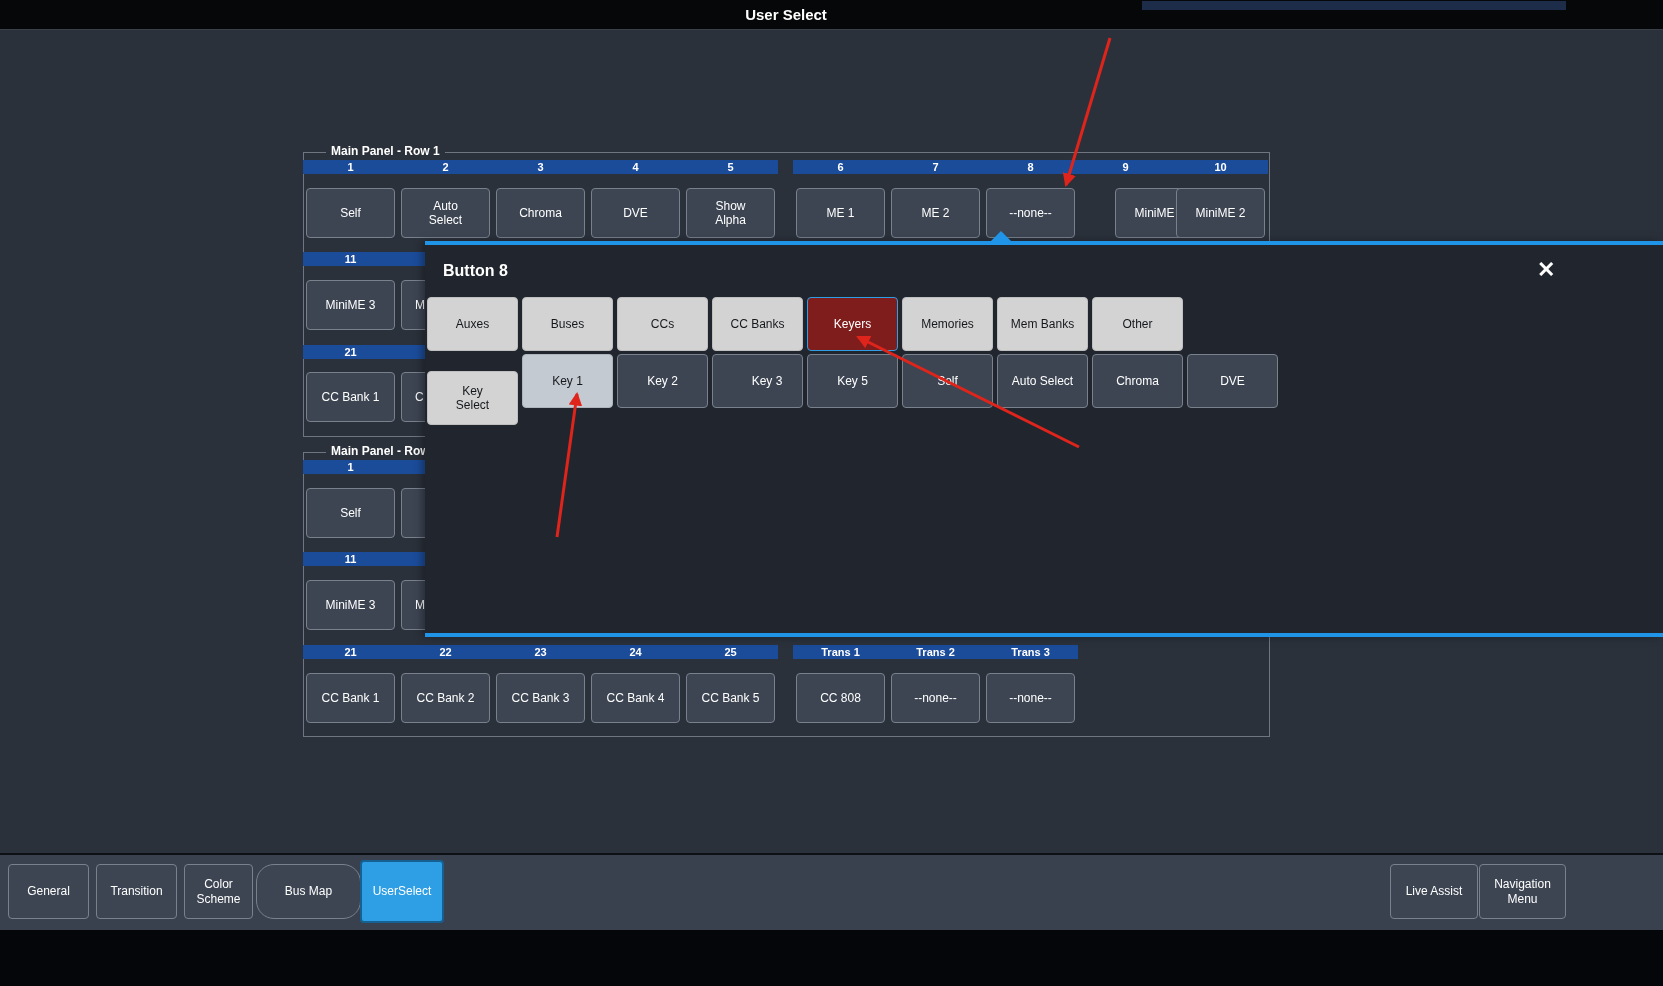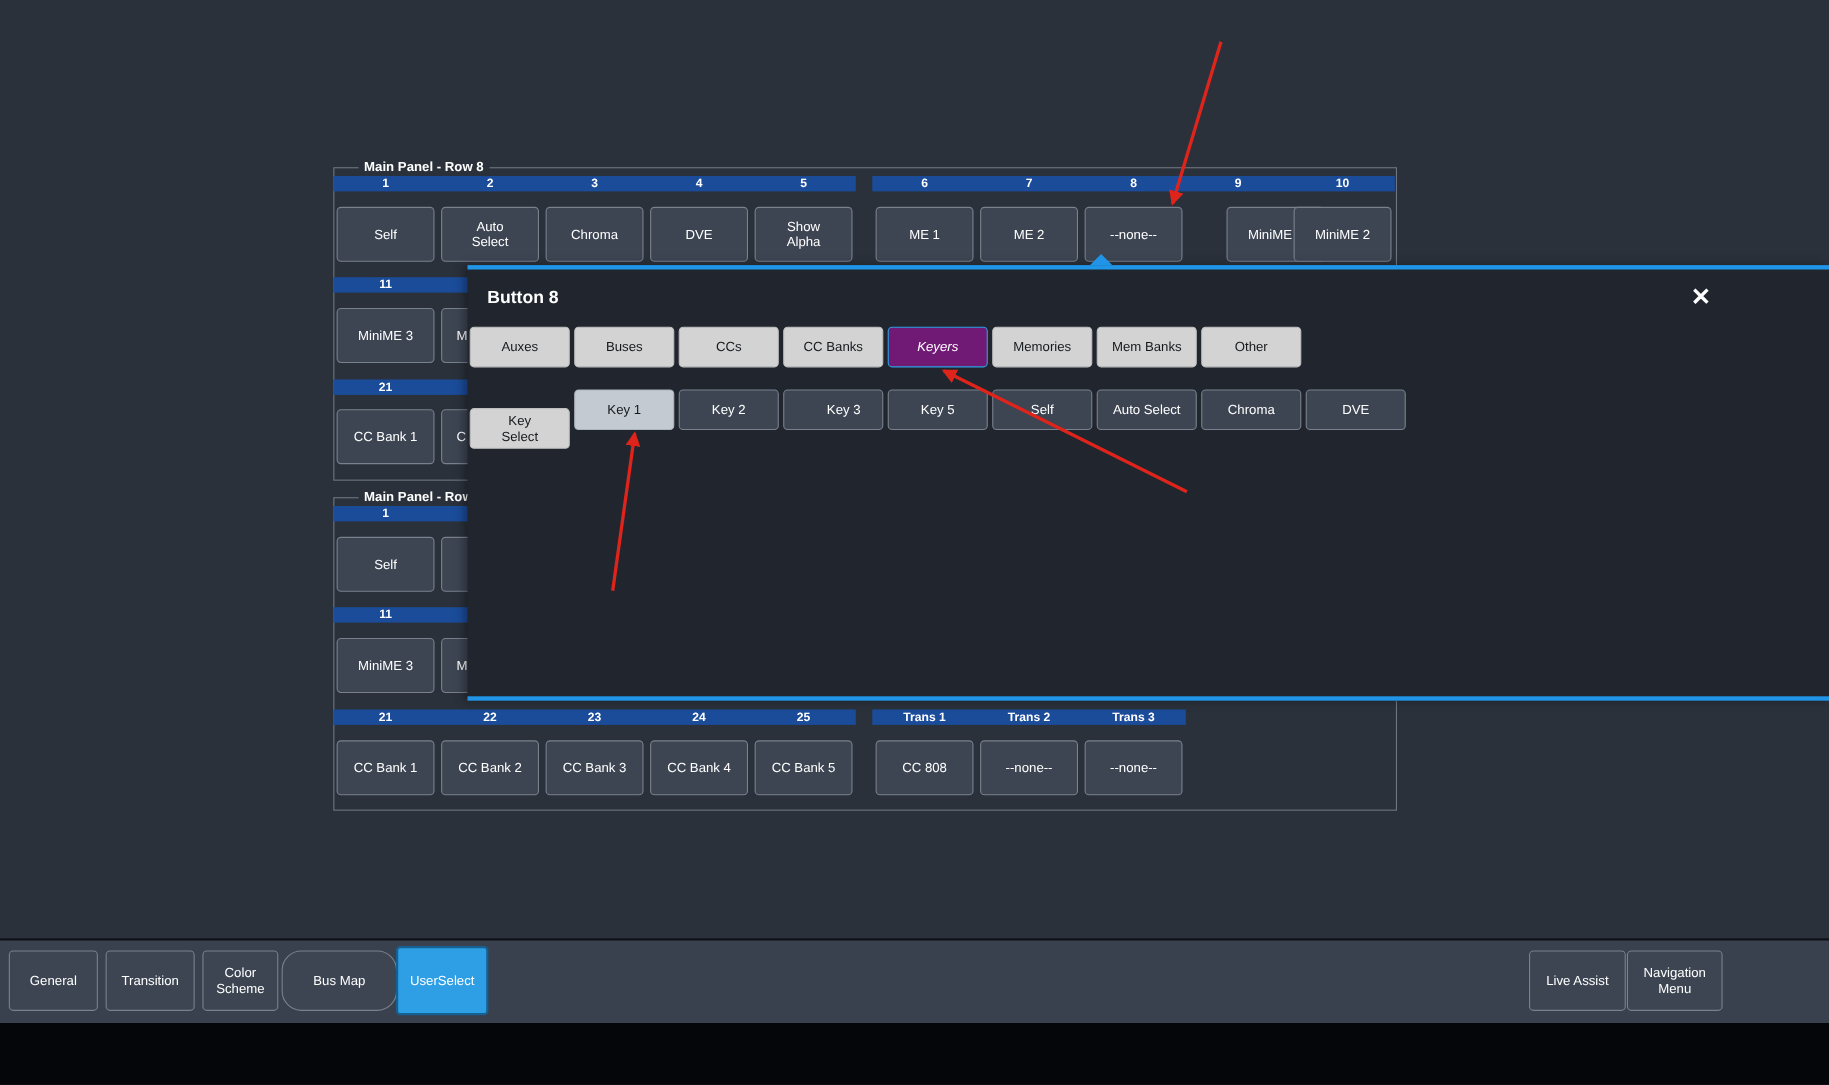--- a/index.html
+++ b/index.html
@@ -35,51 +35,55 @@
   }
   .popup-notch {
     position:absolute; left:991px; top:231px; width:0; height:0; z-index:6;
     border-left:10px solid transparent; border-right:10px solid transparent;
     border-bottom:10px solid #2095e8;
   }
   .popup-title { position:absolute; left:18px; top:17px; color:#fff; font-size:16px; font-weight:bold;text-align:right; }
   .popup-close { position:absolute; left:1112px; top:12px; color:#fff; font-size:22px; font-weight:bold; }
 
   .pbtn {
-    position:absolute; width:91px; height:37px; border-radius:4px; font-size:12px;
+    position:absolute; width:91px; height:54px; border-radius:4px; font-size:12px;
     display:flex; align-items:center; justify-content:center; text-align:center;
     line-height:1.2; padding:3px;
   }
   .pbtn.w2 { padding:3px 18px; }
   .pbtn.light  { background:#d3d3d3; color:#15181c; border:1px solid #bfbfbf; }
   .pbtn.light2 { background:#c4cad2; color:#15181c; border:1px solid #aeb4bc; }
   .pbtn.dark   { background:#3d4553; color:#fff;    border:1px solid #79818d; }
-  .pbtn.sel    { background:#701a75; color:#fff;    border:1px solid #2f9fe5;font-style:italic; }
+  .pbtn.sel    { background:#7f1d1d; color:#fff;    border:1px solid #2f9fe5; }
 
   .bottombar { position:absolute; left:0; top:853px; width:1663px; height:77px; background:#3a414e; border-top:2px solid #0d1116; }
   .blackstrip { position:absolute; left:0; top:930px; width:1663px; height:56px; background:#04060a; }
   .tab {
     position:absolute; top:864px; height:55px; background:#3d4553;
     border:1px solid #79818d; border-radius:4px; color:#fff; font-size:12px;
     display:flex; align-items:center; justify-content:center; text-align:center;
     line-height:1.2; padding:2px; z-index:3;
   }
   .tab.wrap2 { padding:3px 10px; }
   .tab.active { background:#2f9fe5; border:2px solid #156194; top:860px; height:63px; }
 
   .arrows { position:absolute; left:0; top:0; z-index:10; pointer-events:none; }
 </style>
 </head>
 <body>
 
 <div id="screen">
 
+  <div class="titlebar">
+    <div class="title-text">User Select</div>
+    <div class="title-accent"></div>
+  </div>
 
   <div class="panel" style="left:303px;top:152px;width:967px;height:285px;">
-    <span class="panel-label">Main Panel - Row 8</span>
+    <span class="panel-label">Main Panel - Row 1</span>
 
     <div class="hdr" style="left:-1px;top:7px;width:475px;">
       <span>1</span>
       <span>2</span>
       <span>3</span>
       <span>4</span>
       <span>5</span>
     </div>
     <div class="hdr" style="left:489px;top:7px;width:475px;">
       <span>6</span>

